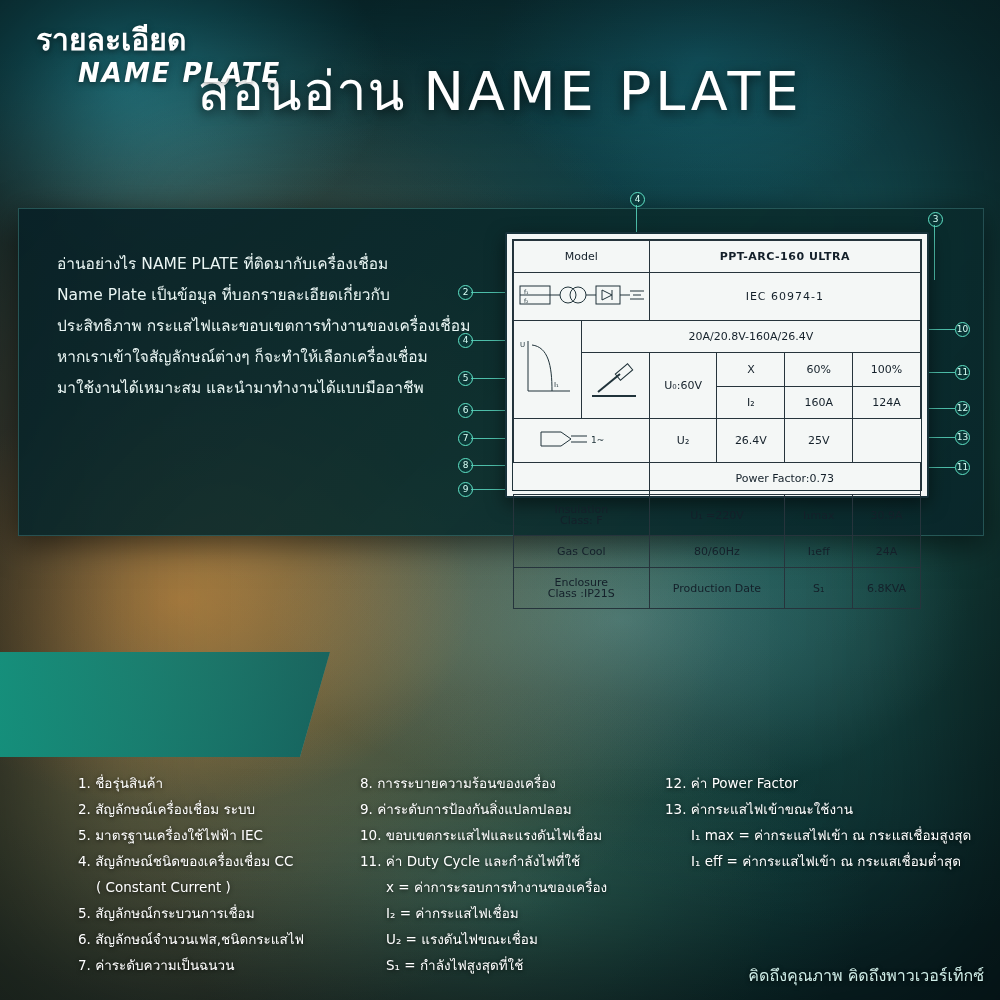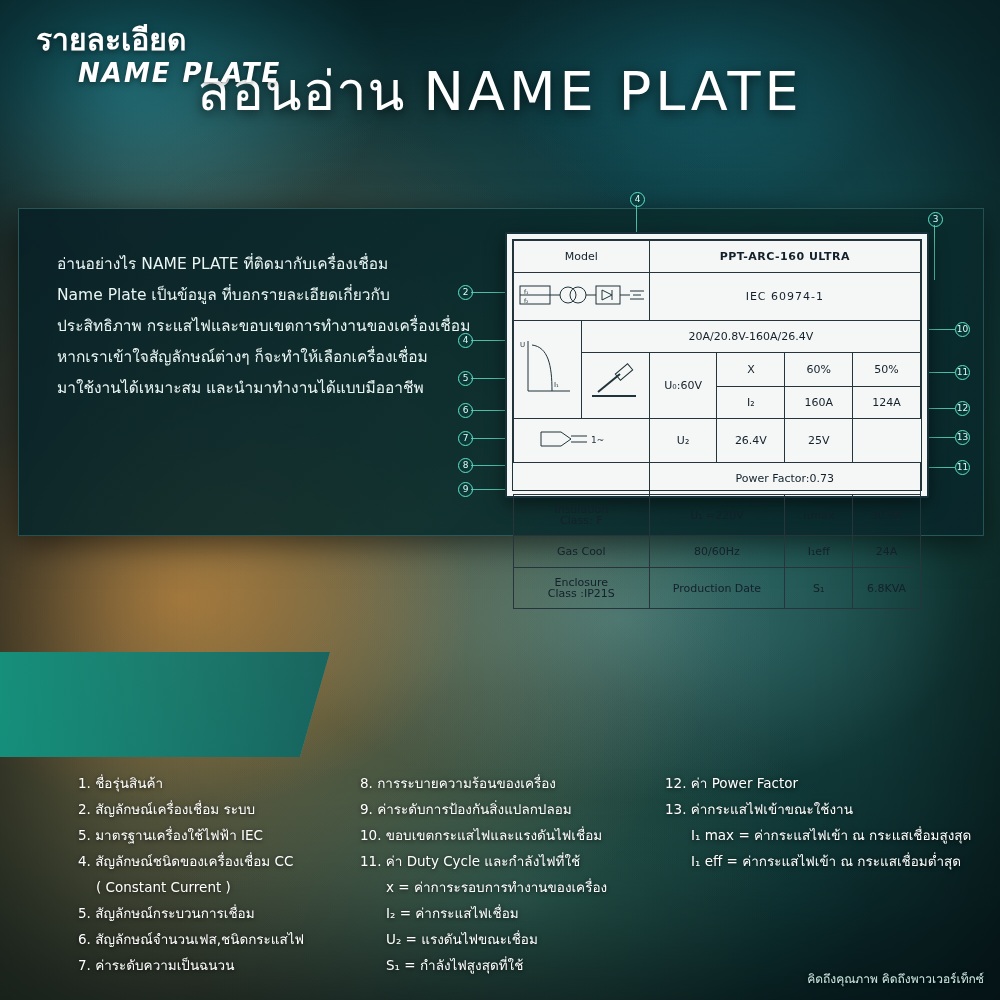--- a/index.html
+++ b/index.html
@@ -99,21 +99,21 @@
   
   .legend{position:absolute;top:770px;left:0;width:1000px;color:#ffffff;font-size:13.5px;}
   .col{position:absolute;line-height:26px;text-shadow:0 1px 4px rgba(0,0,0,.7);}
   .c1{left:78px;width:270px;}
   .c2{left:360px;width:300px;}
   .c3{left:665px;width:320px;}
   .ind{padding-left:26px;}
   .ind2{padding-left:18px;}
 
   .footer{
-    position:absolute;right:16px;bottom:12px;color:#cfeee8;font-size:12px;
+    position:absolute;right:16px;bottom:12px;color:#cfeee8;font-size:16px;
     text-shadow:0 1px 4px rgba(0,0,0,.7);
   }
 </style>
 </head>
 <body>
 
 <div class="bg"></div>
 <div class="vignette"></div>
 
 <div class="title">
@@ -211,21 +211,21 @@
         <td rowspan="2" style="width:17%" class="sym">
           <svg width="58" height="44" viewBox="0 0 58 44">
             <line x1="6" y1="34" x2="50" y2="34" stroke="#20333a" stroke-width="2"></line>
             <line x1="12" y1="30" x2="34" y2="12" stroke="#20333a" stroke-width="2"></line>
             <rect x="30" y="6" width="16" height="8" fill="none" stroke="#20333a" transform="rotate(-40 38 10)"></rect>
           </svg>
         </td>
         <td rowspan="2" class="big">U₀:60V</td>
         <td class="big">X</td>
         <td class="big">60%</td>
-        <td class="big">50%</td>
+        <td class="big">100%</td>
       </tr>
       <tr style="height:0">
         <td class="big">I₂</td>
         <td class="big">160A</td>
         <td class="big">124A</td>
       </tr>
       <tr style="height:11%">
         <td colspan="2" class="sym">
           <svg width="100" height="22" viewBox="0 0 100 22">
             <path d="M10 4 L30 4 L40 11 L30 18 L10 18 Z" fill="none" stroke="#20333a"></path>

